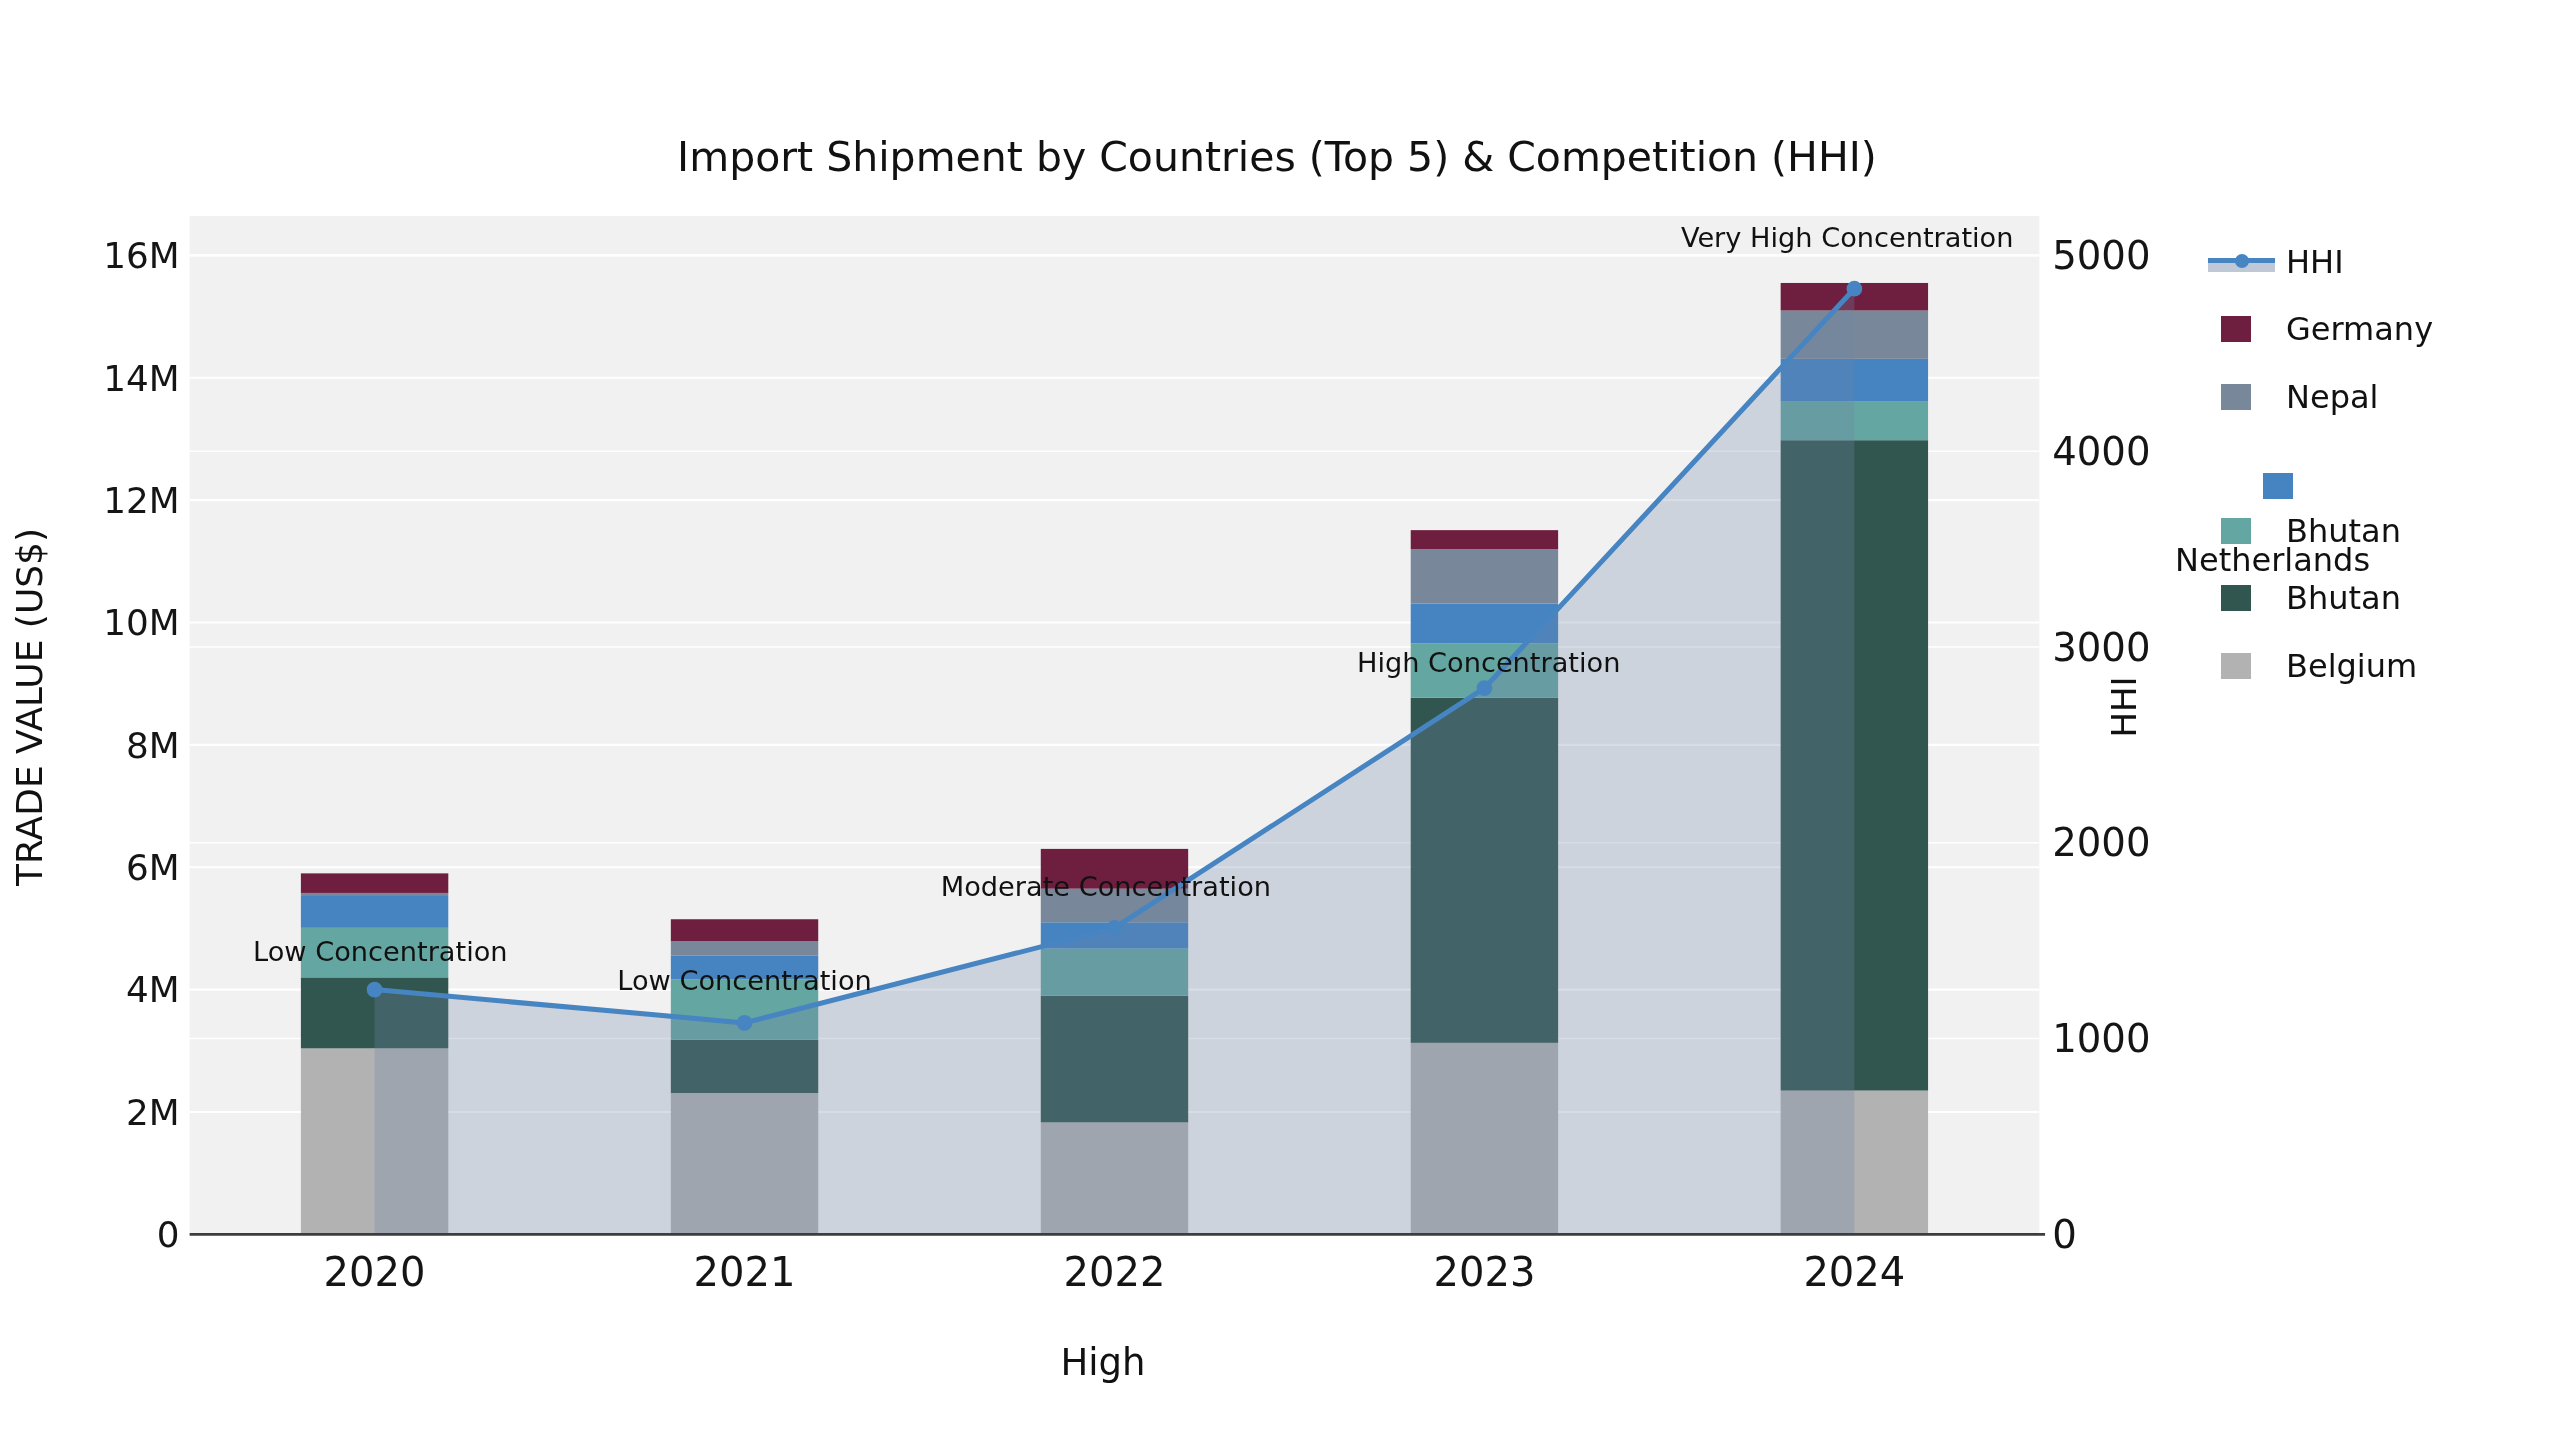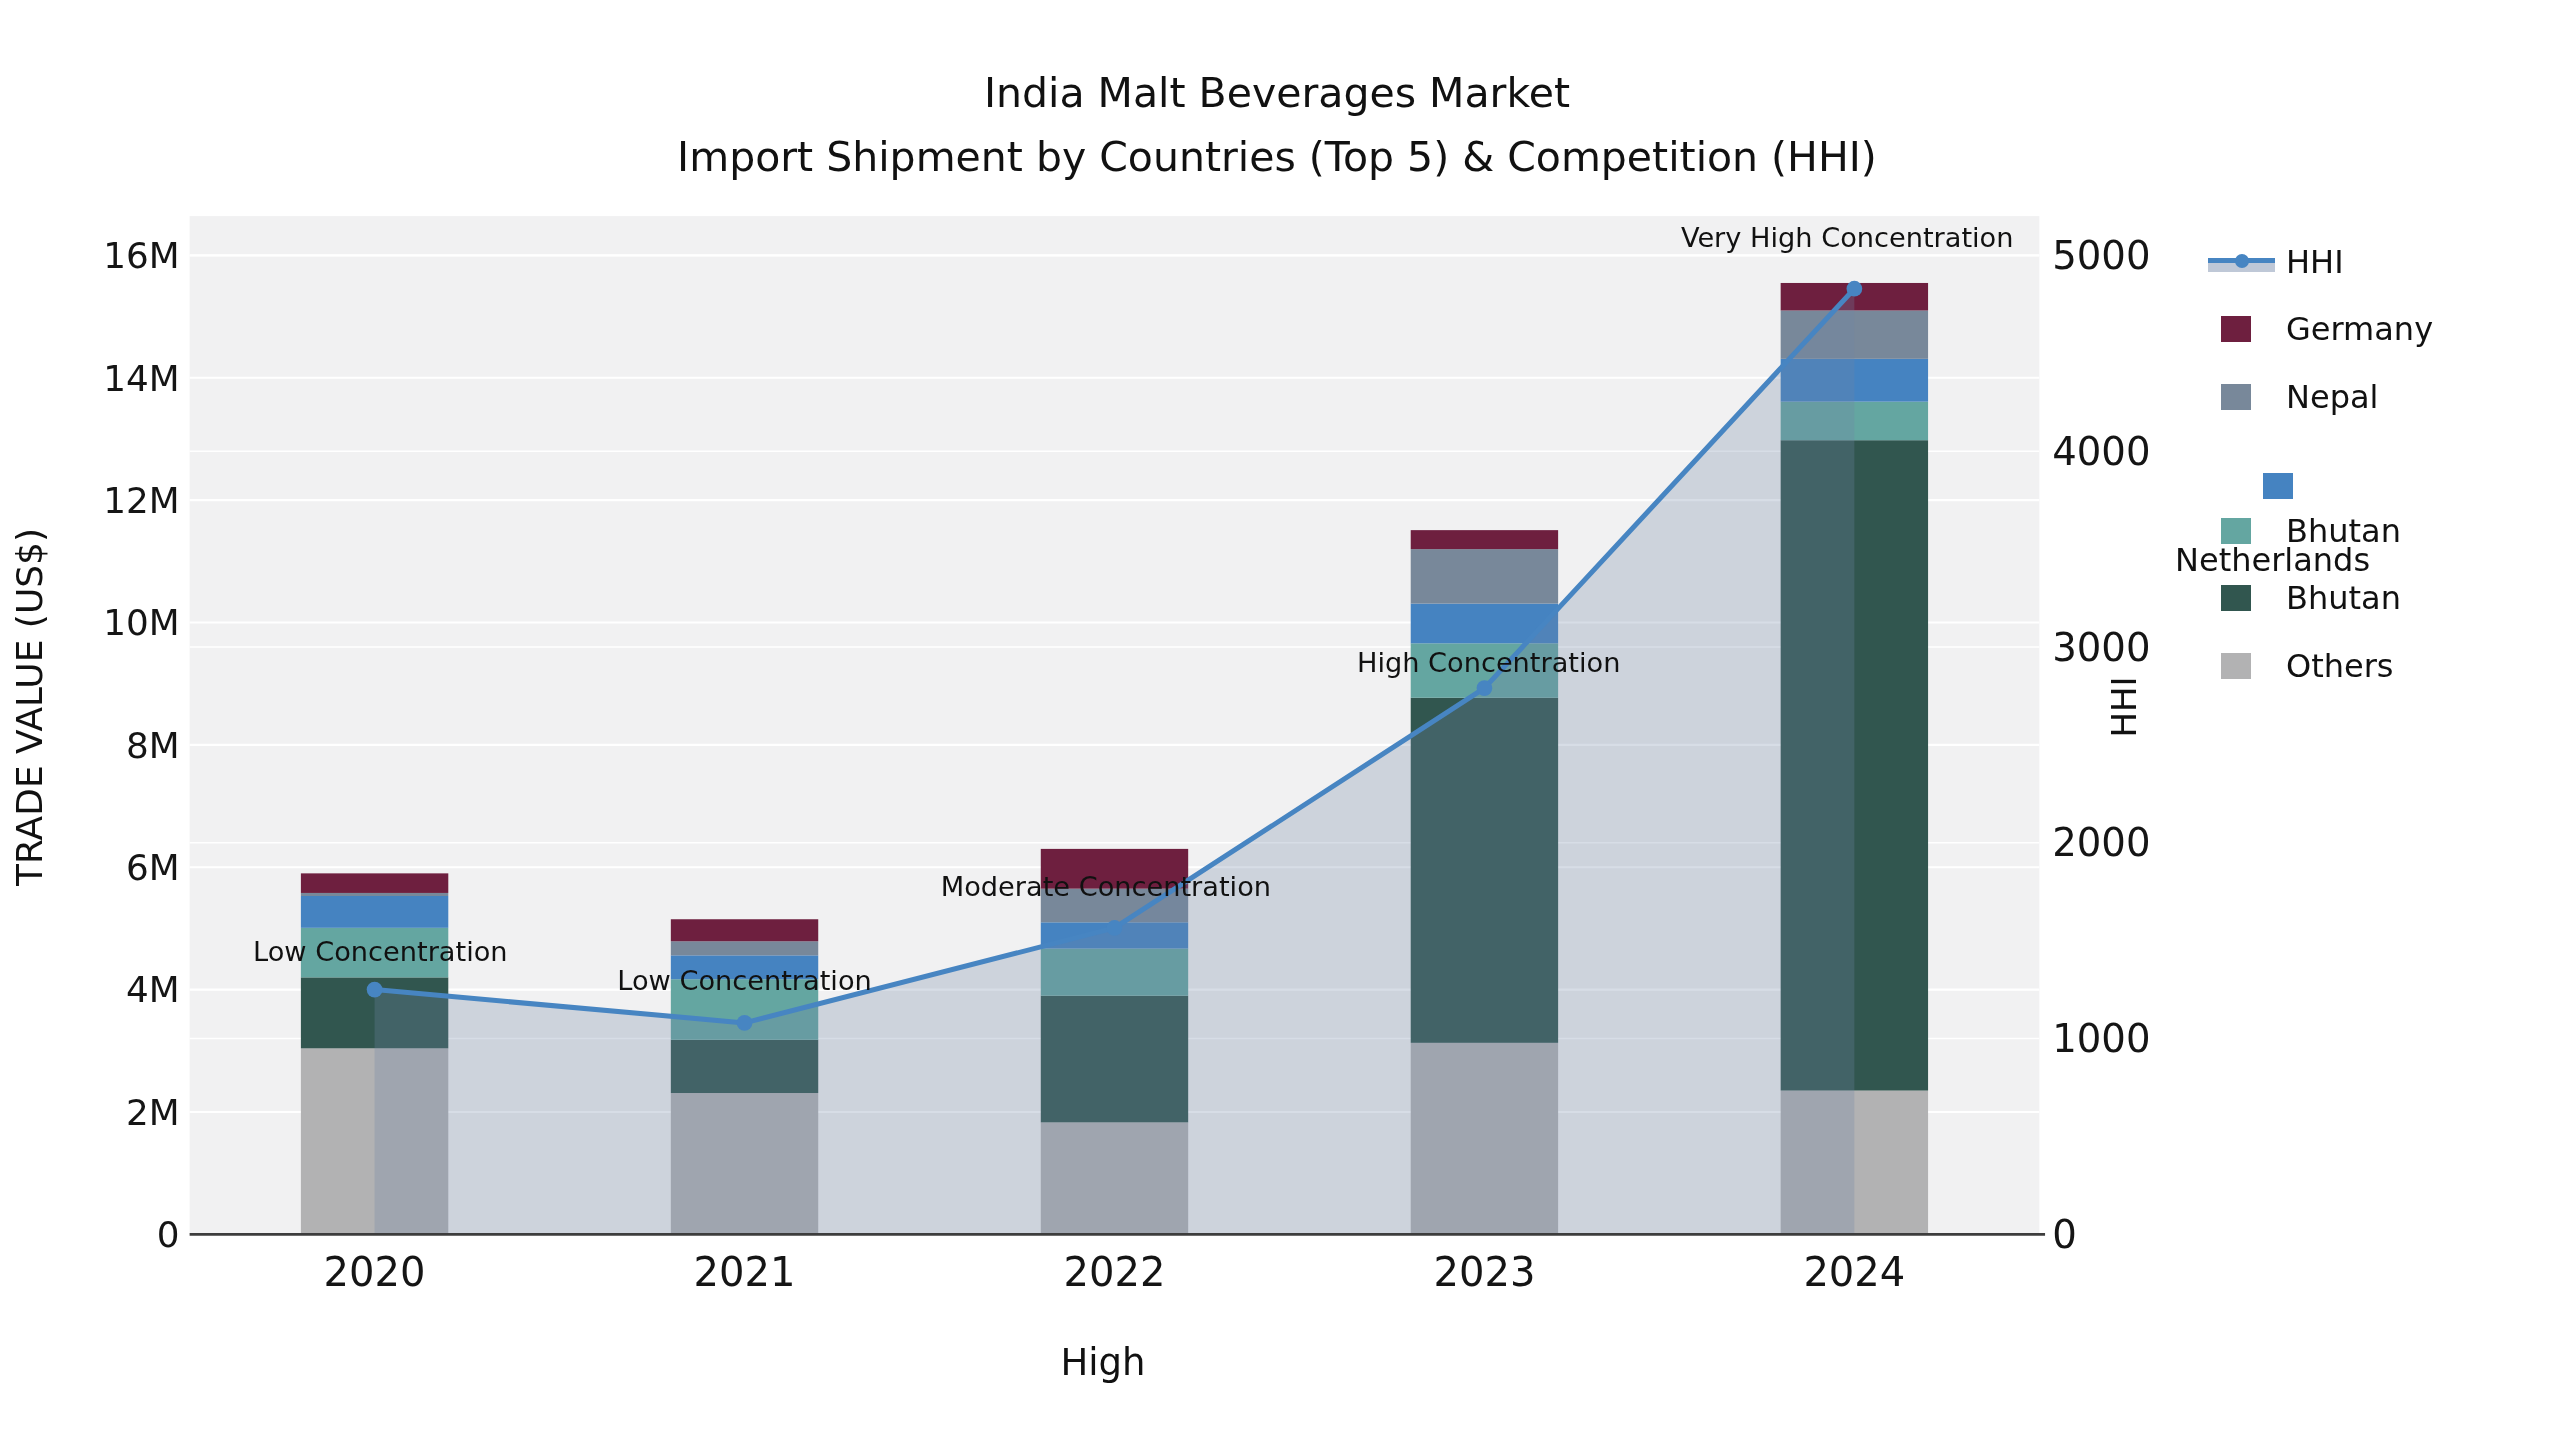--- a/index.html
+++ b/index.html
@@ -42,21 +42,20 @@
   .legend-patch{position:absolute;left:46px;top:50%;transform:translateY(-50%);width:30px;height:26px;}
   .legend-band{position:absolute;left:33px;top:50%;margin-top:-2.9px;width:67px;height:13px;background:rgba(112,132,166,0.45);}
   .legend-line{position:absolute;left:33px;top:50%;margin-top:-3.6px;width:67px;height:5px;}
   .legend-dot{position:absolute;left:60px;top:50%;margin-top:-7.9px;width:14.3px;height:14.3px;border-radius:50%;}
   .legend-label{font-size:32px;color:#111111;white-space:nowrap;}
 </style>
 </head>
 <body>
 
 <div class="figure">
-  <div class="title line1">India Malt Beverages Market</div>
   <div class="title line2">Import Shipment by Countries (Top 5) &amp; Competition (HHI)</div>
 
   <div class="axis-label ylabel-left">TRADE VALUE (US$)</div>
   <div class="axis-label ylabel-right">HHI</div>
   <div class="axis-label xlabel">High</div>
 
   <svg id="chart" width="2576" height="1449" viewBox="0 0 3600 2025" style="position:absolute;left:0;top:0;">
       <rect x="265" y="302" width="2585" height="1423" fill="#f1f1f2"></rect>
       <line x1="265" x2="2850" y1="1553.9971759899056" y2="1553.9971759899056" stroke="#ffffff" stroke-width="3"></line>
       <line x1="265" x2="2850" y1="1382.9943519798112" y2="1382.9943519798112" stroke="#ffffff" stroke-width="3"></line>
@@ -172,17 +171,17 @@
       <div class="legend-row" style="top: 336px;">
         <div class="legend-symbol">
           <div class="legend-patch" style="background: rgb(49, 86, 79);"></div>
         </div>
         <div class="legend-label">Bhutan</div>
       </div>
       <div class="legend-row" style="top: 404px;">
         <div class="legend-symbol">
           <div class="legend-patch" style="background: rgb(178, 178, 179);"></div>
         </div>
-        <div class="legend-label">Others</div>
+        <div class="legend-label">Belgium</div>
       </div>
     </div>
 </div>
 
 
 </body></html>

